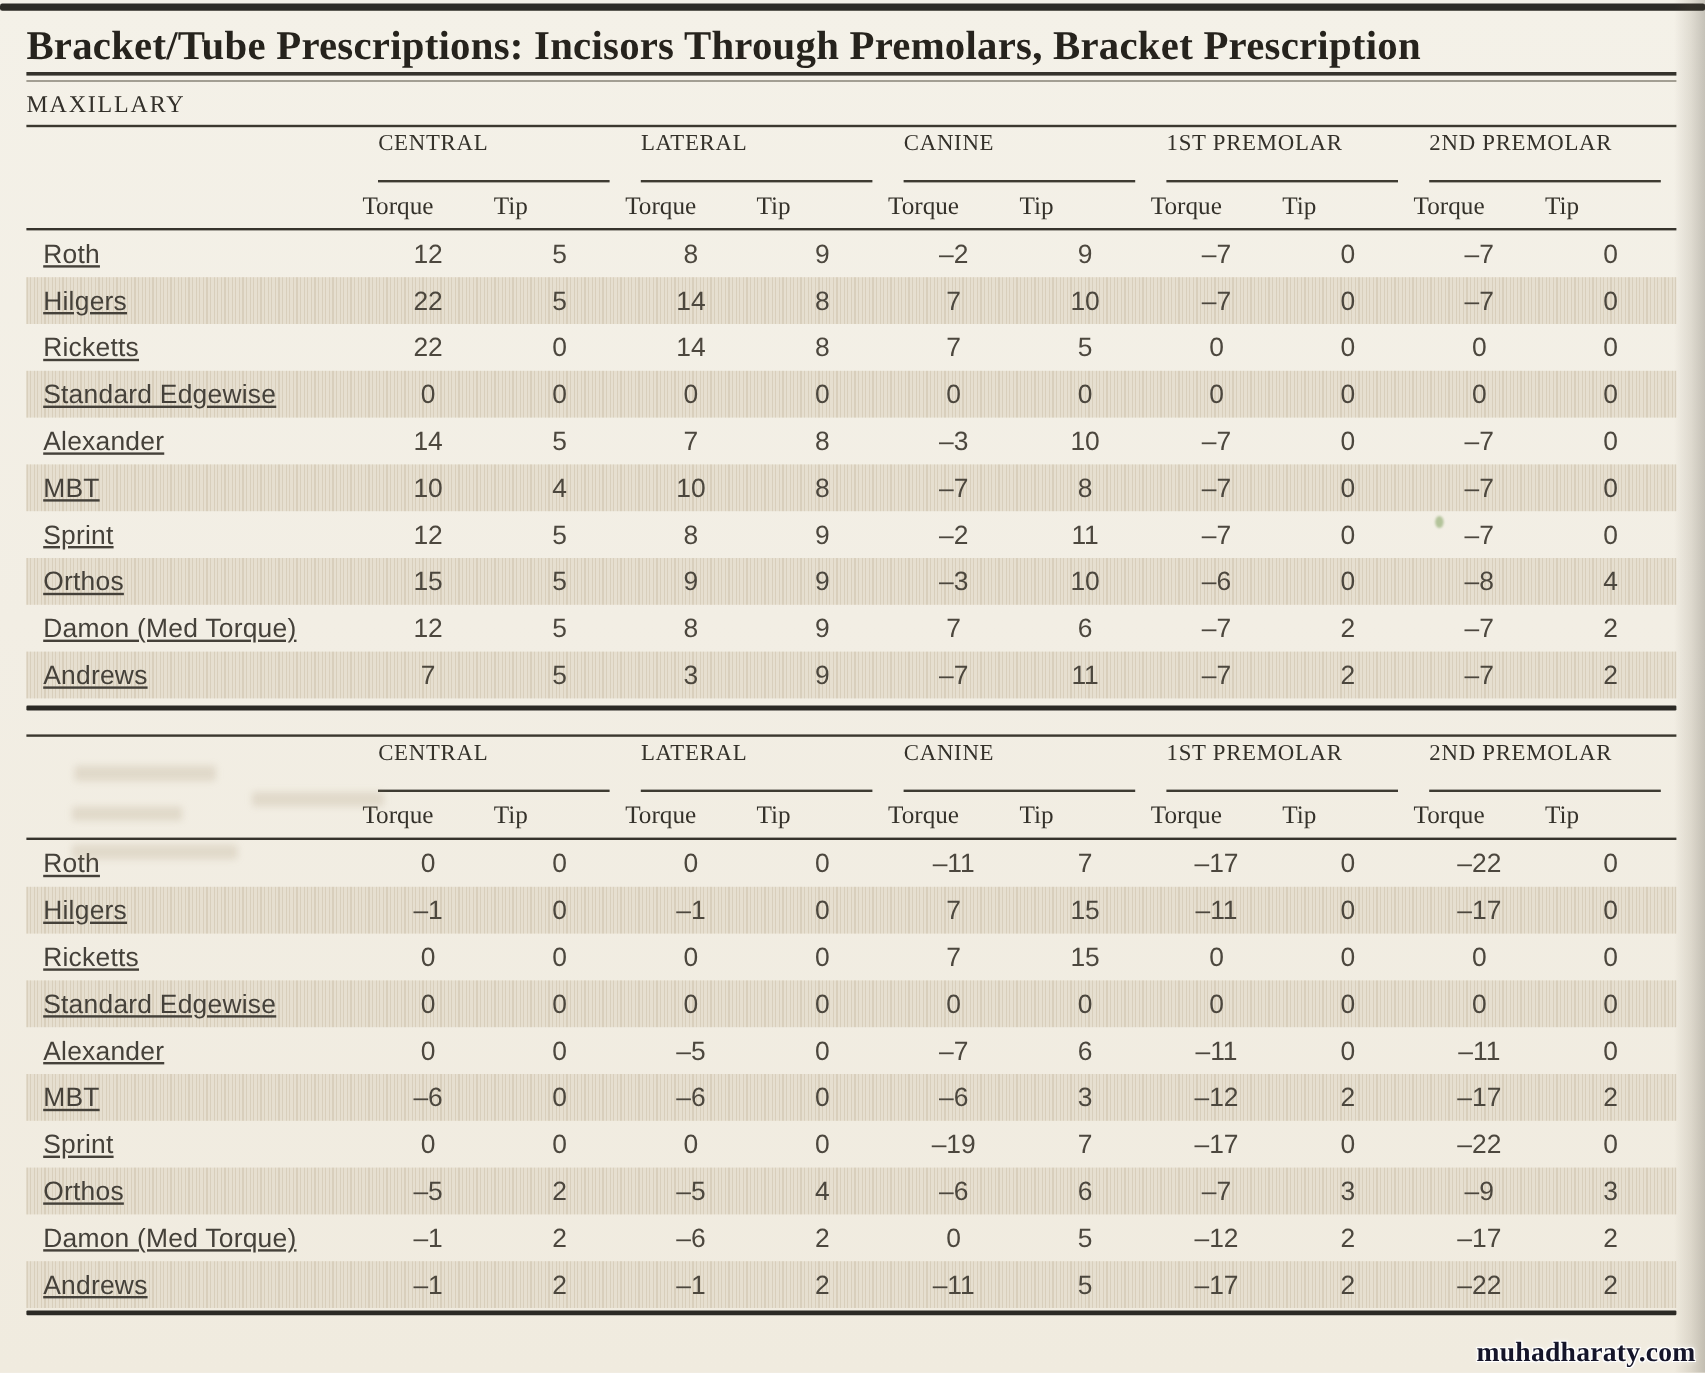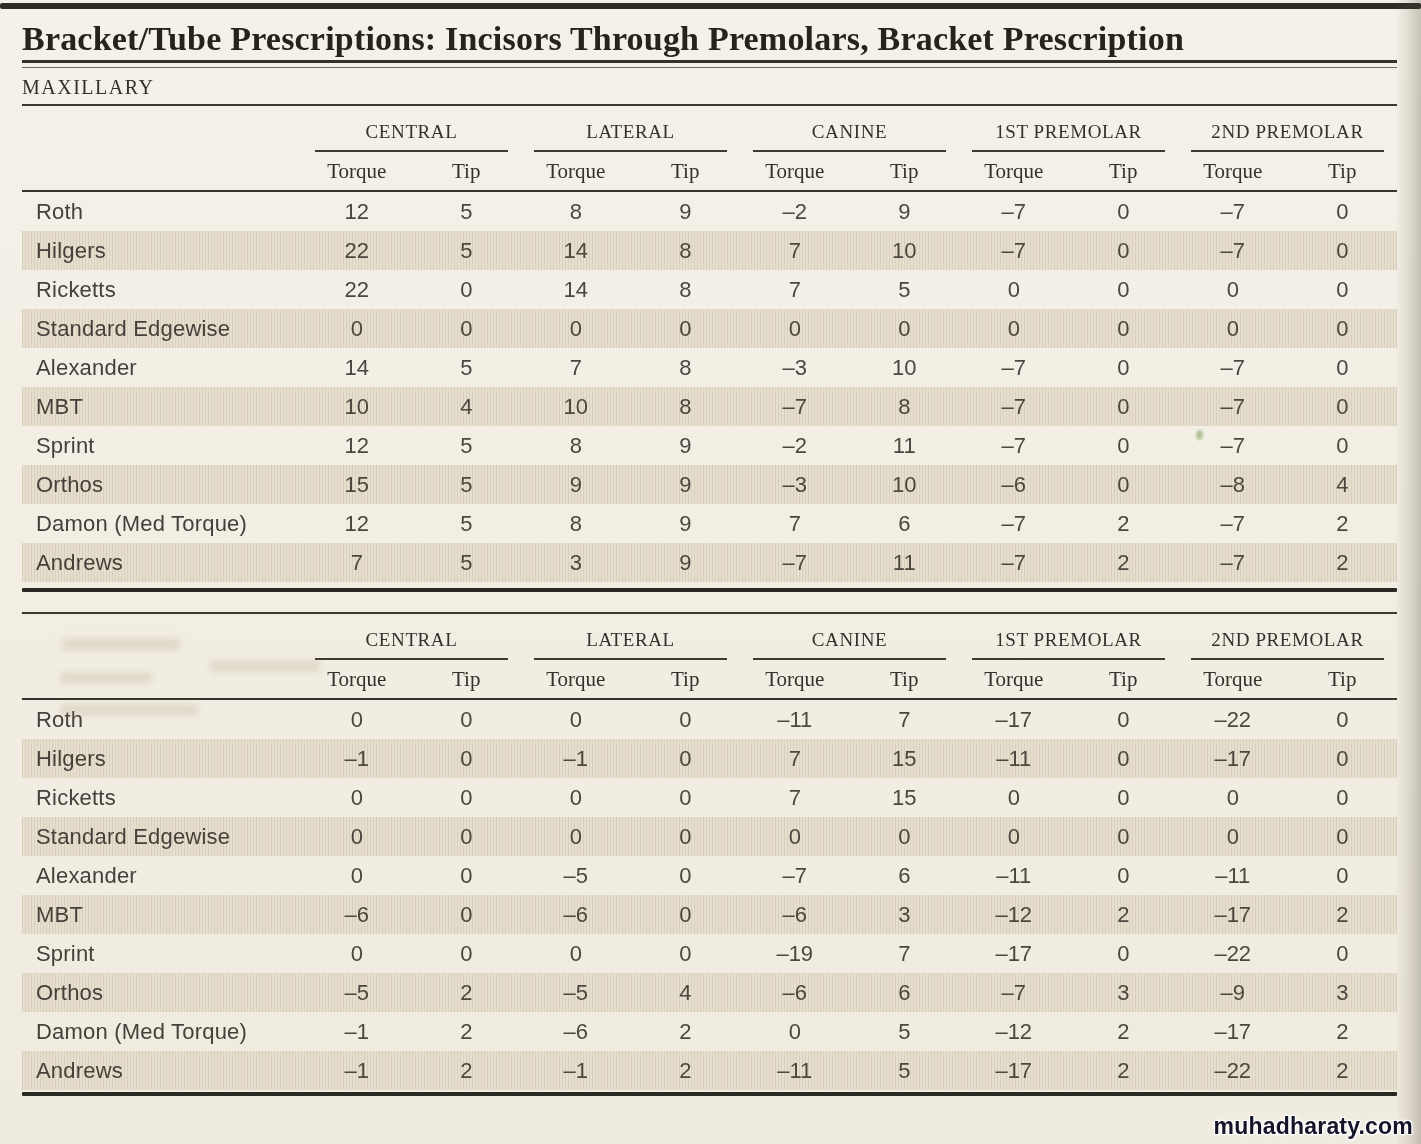--- a/index.html
+++ b/index.html
@@ -33,53 +33,54 @@
   .rule-thin{height:2px;background:#3b382f;}
   .rule-med{height:2px;background:#36332c;}
   .rule-thick{height:4px;background:#2b2924;margin-top:6px;border-radius:1px;}
   #mandibular .rule-thick{margin-top:2px;}
   .grid{display:grid;grid-template-columns:280px repeat(10,1fr);}
   .group-row{height:46px;}
   .group-cell{
     grid-column:span 2;display:flex;align-items:flex-end;justify-content:center;
   }
   .group-cell span{
-    display:block;width:88%;text-align:center;
+    display:block;width:88%;text-align:left;
     font-family:"Liberation Serif",serif;font-size:19px;color:#34312a;letter-spacing:.6px;
-    padding-bottom:7px;border-bottom:2px solid #3e3b32;white-space:nowrap;
+    padding-bottom:19px;border-bottom:2px solid #3e3b32;white-space:nowrap;
   }
   .sub-row{height:38px;align-items:center;}
   .sub-cell{
-    text-align:center;font-family:"Liberation Serif",serif;font-size:21px;color:#34312a;
+    font-family:"Liberation Serif",serif;font-size:21px;color:#34312a;
     line-height:38px;
   }
   .rows{}
   .t-row{height:39px;align-items:center;}
   .t-row.shaded{
     background-color:#e6dfd0;
     background-image:repeating-linear-gradient(90deg,rgba(186,170,142,.30) 0 1px,rgba(0,0,0,0) 1px 3px);
   }
   .row-label{
     padding-left:14px;font-size:22px;color:#45413a;line-height:39px;white-space:nowrap;
     letter-spacing:.2px;
+    text-decoration:underline;
   }
   .cell-value{
     text-align:center;font-size:22px;color:#4c473e;line-height:39px;
   }
   
   .ghost{position:absolute;background:rgba(158,138,104,.20);filter:blur(3px);border-radius:3px;}
   .speck{position:absolute;left:1196px;top:430px;width:7px;height:10px;background:rgba(128,160,92,.55);filter:blur(1px);border-radius:50%;}
   
   .edge-shade{
     position:absolute;top:0;right:0;bottom:0;width:26px;
     background:linear-gradient(to right,rgba(0,0,0,0),rgba(96,86,68,.14) 55%,rgba(64,58,46,.26));
   }
   .watermark{
     position:absolute;right:8px;bottom:4px;
-    font-family:Liberation Sans, sans-serif;font-weight:bold;font-size:23px;color:#15152a;
+    font-family:Liberation Serif, serif;font-weight:bold;font-size:23px;color:#15152a;
     text-shadow:-1px -1px 0 #fff,1px -1px 0 #fff,-1px 1px 0 #fff,1px 1px 0 #fff,0 0 5px #fff;
     letter-spacing:.2px;
   }
 </style>
 </head>
 <body>
 
 <div class="page">
 
   <div class="top-rule"></div>

